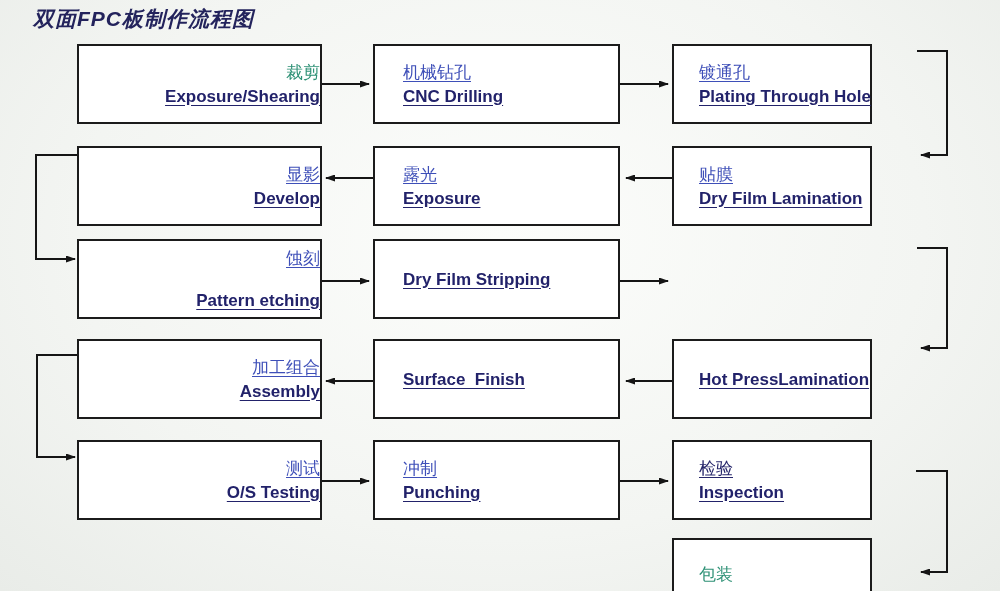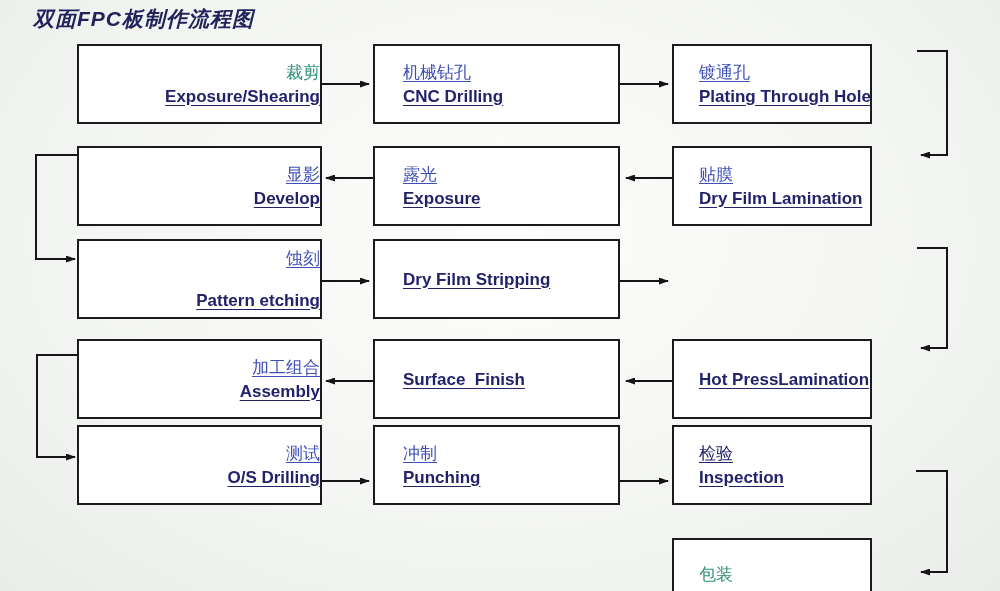--- a/index.html
+++ b/index.html
@@ -19,21 +19,21 @@
   .box{
     position:absolute;height:80px;box-sizing:border-box;
     background:var(--box-bg,#ffffff);
     border:2px solid var(--box-border,#1b1b1b);
     display:flex;flex-direction:column;justify-content:center;gap:7px;
     z-index:2;
   }
   .c1{left:77px;width:245px;text-align:right;}
   .c2{left:373px;width:247px;padding-left:28px;}
   .c3{left:672px;width:200px;padding-left:25px;}
-  .r1{top:44px;}.r2{top:138px;margin-top:8px;}.r3{top:239px;gap:25px;}.r4{top:339px;}.r5{top:425px;}.r6{top:538px;}
+  .r1{top:44px;}.r2{top:138px;margin-top:8px;}.r3{top:239px;gap:25px;}.r4{top:339px;}.r5{top:440px;}.r6{top:538px;}
   .cn{font-size:17px;line-height:1;}
   .en{
     font-size:17px;font-weight:700;line-height:1;white-space:pre;
     color:var(--en-text,#22226a);
     text-decoration:underline;text-underline-offset:3px;
   }
   .accent-blue{color:var(--cn-blue,#3e4fb8);text-decoration:underline;text-underline-offset:3px;}
   .accent-green{color:var(--cn-green,#2e9176);}
   .accent-navy{color:var(--cn-navy,#26266b);text-decoration:underline;text-underline-offset:3px;}
 </style>
@@ -109,21 +109,21 @@
   <div class="box c2 r4">
     <span class="en">Surface  Finish</span>
   </div>
   <div class="box c1 r4">
     <span class="cn accent-blue">加工组合</span>
     <span class="en">Assembly</span>
   </div>
 
   <div class="box c1 r5">
     <span class="cn accent-blue">测试</span>
-    <span class="en">O/S Drilling</span>
+    <span class="en">O/S Testing</span>
   </div>
   <div class="box c2 r5">
     <span class="cn accent-blue">冲制</span>
     <span class="en">Punching</span>
   </div>
   <div class="box c3 r5">
     <span class="cn accent-navy">检验</span>
     <span class="en">Inspection</span>
   </div>
 

